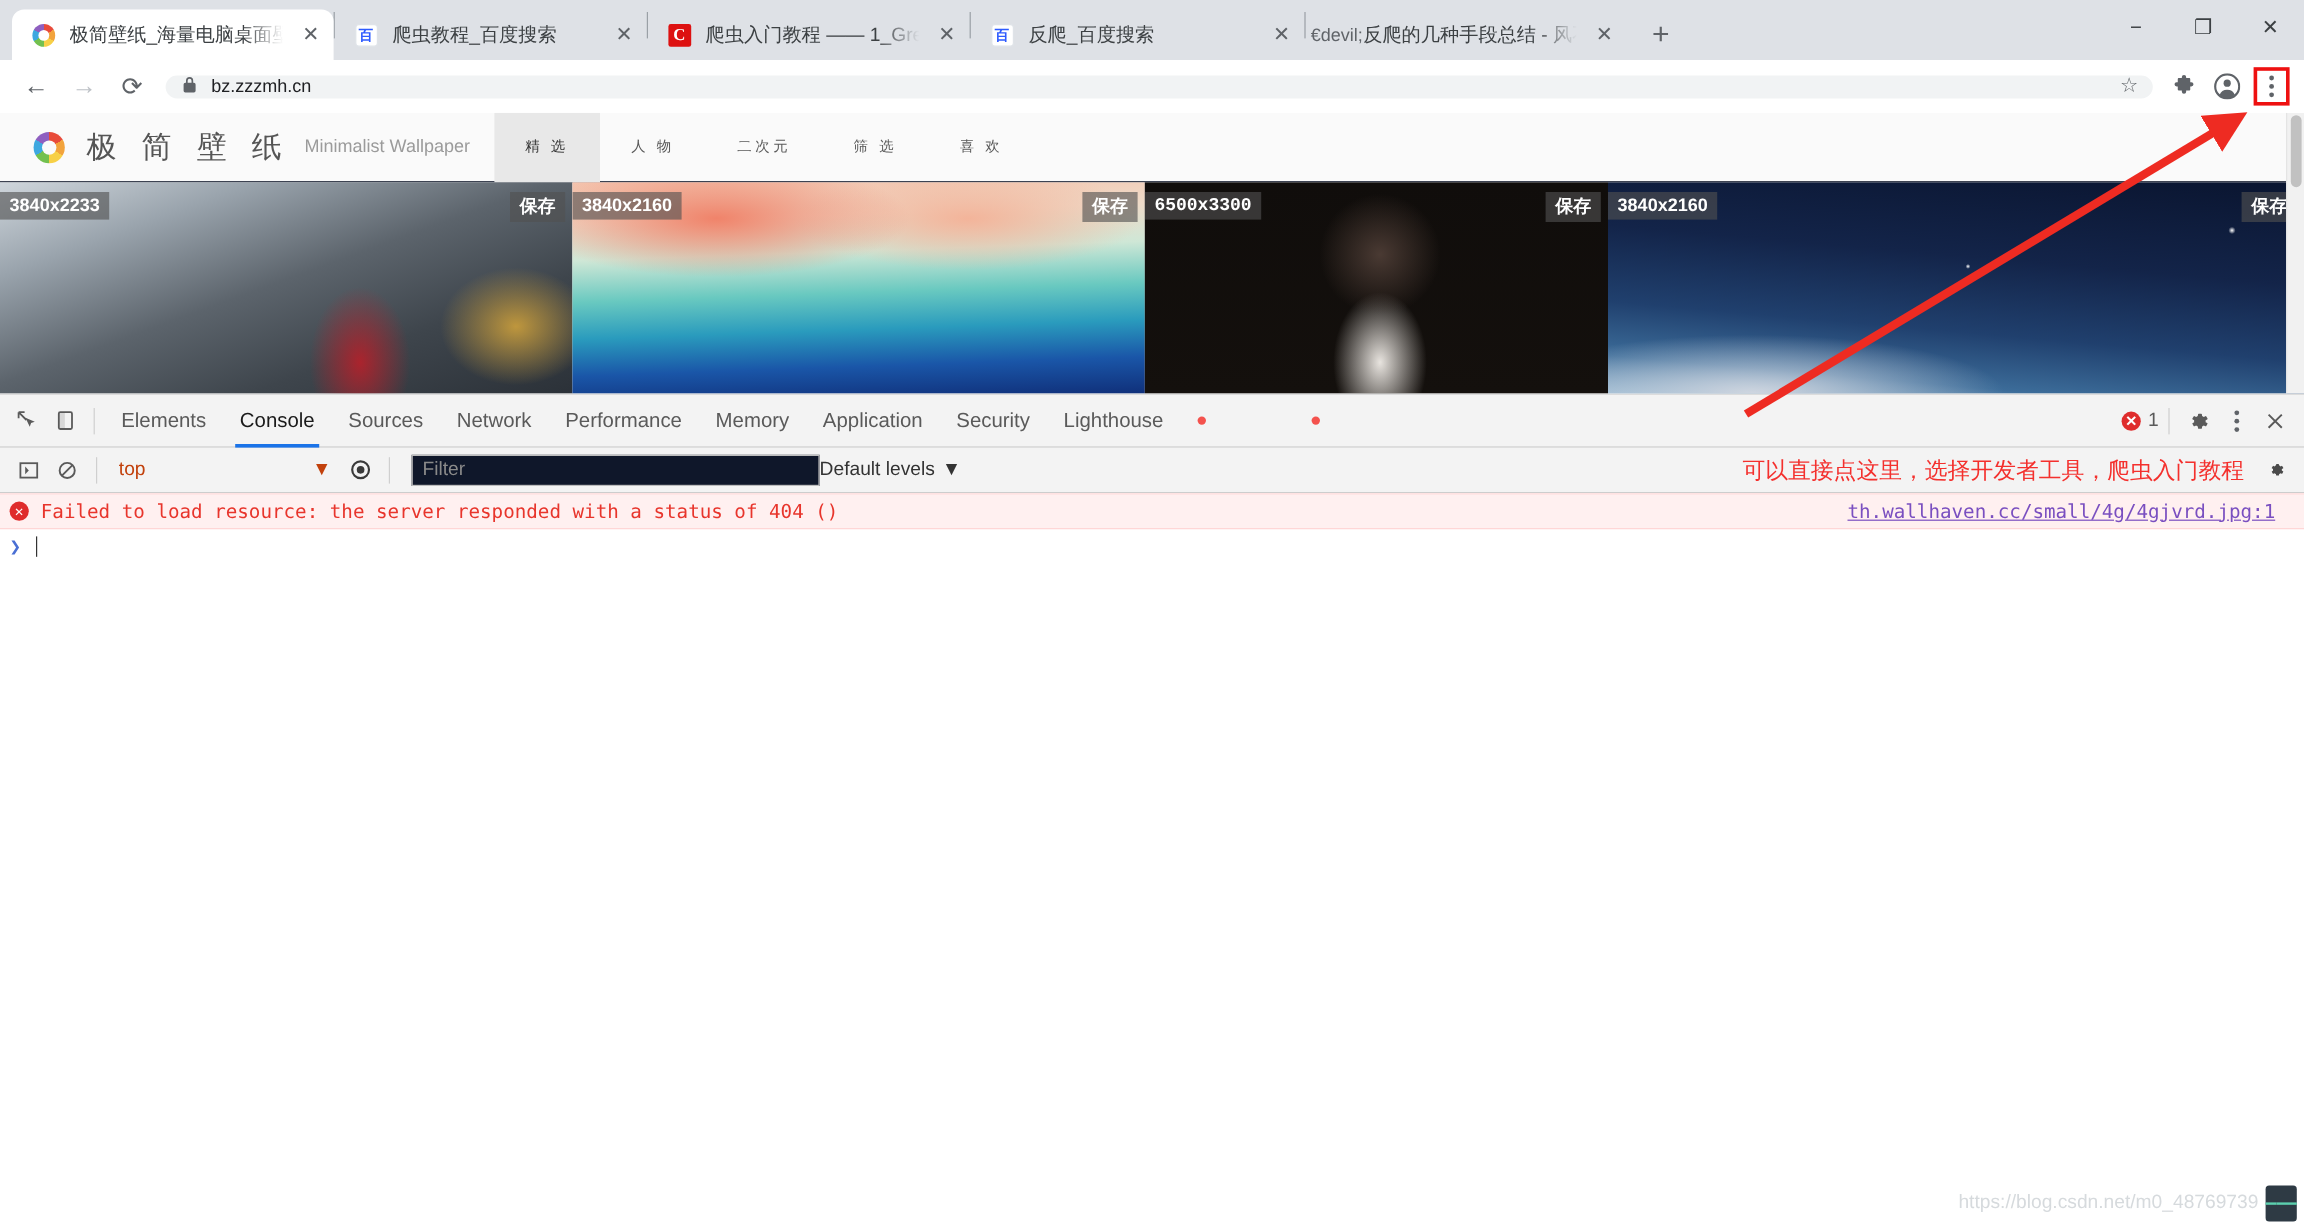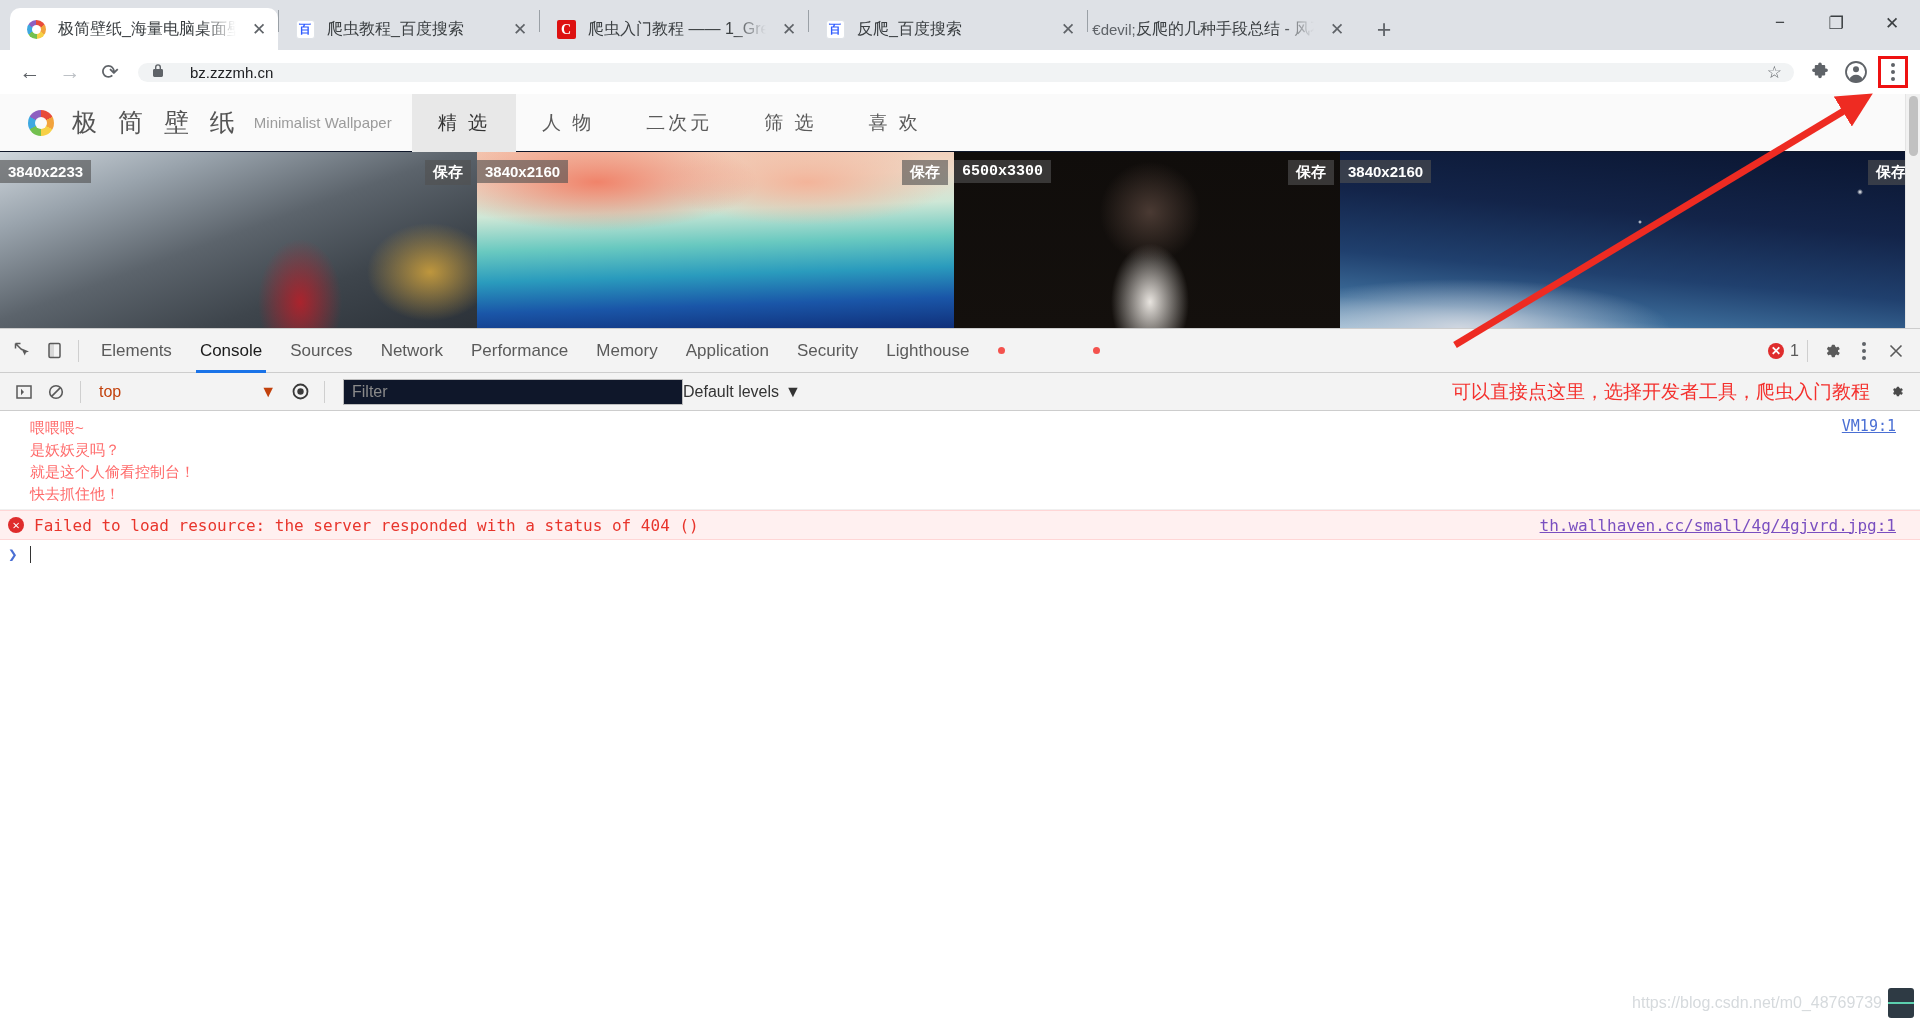--- a/index.html
+++ b/index.html
@@ -108,21 +108,20 @@
   .nav-btn.disabled { color: #bdc1c6; }
   #omnibox {
     flex: 1 1 auto;
     height: 19px;
     background: #f1f3f4;
     border-radius: 16px;
     display: flex; align-items: center;
     padding: 0 14px;
     margin: 0 8px;
     position: relative;
-    gap: 14px;
   }
   #omnibox .lock { font-size: 13px; color: #5f6368; margin-right: 12px; }
   #omnibox .url { font-size: 15px; color: #202124; }
   #omnibox .star { position: absolute; right: 12px; font-size: 17px; color: #5f6368; }
   .omni-action {
     width: 36px; height: 36px;
     display: flex; align-items: center; justify-content: center;
     color: #5f6368; font-size: 18px;
   }
   #menu-btn {
@@ -147,21 +146,21 @@
   .logo-mark { width: 26px; height: 26px; border-radius: 50%;
     background: conic-gradient(#e84b3a 0deg 60deg, #f2a33c 60deg 120deg, #f7d046 120deg 180deg,
                                #73c04f 180deg 240deg, #3ea8e0 240deg 300deg, #8e5fc0 300deg 360deg);
     position: relative; margin-right: 18px; }
   .logo-mark::after { content:""; position:absolute; left:7px; top:7px; width:12px; height:12px;
     border-radius:50%; background:#fafafa; }
   #site-title { font-size: 25px; color: #555; letter-spacing: 7px; font-weight: 500; }
   #site-subtitle { font-size: 15px; color: #9b9b9b; margin-left: 12px; }
   #site-menu { display: flex; align-items: center; margin-left: 20px; height: 58px; }
   .site-menu-item {
-    font-size: 19px; color: #5a5a5a;
+    font-size: 12px; color: #5a5a5a;
     padding: 0 26px; height: 58px;
     display: flex; align-items: center;
     letter-spacing: 3px;
   }
   .site-menu-item.active { background: #e8e8e8; color: #333; }
   #site-menu-right { margin-left: auto; display: flex; align-items: center; padding-right: 20px; }
   #site-menu-right .site-menu-item { padding: 0 24px; }
 
   #thumbs { display: flex; height: 176px; width: 1920px; }
   .thumb { position: relative; height: 176px; overflow: hidden; }
@@ -603,27 +602,20 @@
     <div class="dt-icon-btn">
       <svg width="17" height="17" viewBox="0 0 20 20">
           <path fill="#4a4a4a" d="M10 7.2A2.8 2.8 0 1 0 10 12.8 2.8 2.8 0 0 0 10 7.2zm0 4.2a1.4 1.4 0 1 1 0-2.8 1.4 1.4 0 0 1 0 2.8z"></path>
           <path fill="#4a4a4a" d="M17 11.3 15.9 10.8a6 6 0 0 0 0-1.6l1.1-.5a.5.5 0 0 0 .3-.7l-.9-1.6a.5.5 0 0 0-.7-.2l-1.1.5a5.8 5.8 0 0 0-1.3-.8l-.2-1.2a.5.5 0 0 0-.5-.4h-1.8a.5.5 0 0 0-.5.4l-.2 1.2a5.8 5.8 0 0 0-1.3.8l-1.1-.5a.5.5 0 0 0-.7.2l-.9 1.6a.5.5 0 0 0 .3.7l1.1.5a6 6 0 0 0 0 1.6l-1.1.5a.5.5 0 0 0-.3.7l.9 1.6c.1.2.4.3.7.2l1.1-.5c.4.3.8.6 1.3.8l.2 1.2c0 .2.2.4.5.4h1.8c.3 0 .5-.2.5-.4l.2-1.2c.5-.2.9-.5 1.3-.8l1.1.5c.3.1.6 0 .7-.2l.9-1.6a.5.5 0 0 0-.3-.7z"></path>
         </svg>
     </div>
   </div>
 
   <div id="console-body">
 
-    <div class="console-group">
-      <div class="console-line">喂喂喂~</div>
-      <div class="console-line">是妖妖灵吗？</div>
-      <div class="console-line">就是这个人偷看控制台！</div>
-      <div class="console-line">快去抓住他！</div>
-      <a class="src-link" href="#">VM19:1</a>
-    </div>
 
     <div class="console-error-row">
       <span class="err-circle">✕</span>
       <span class="msg">Failed to load resource: the server responded with a status of 404 ()</span>
       <a class="err-src" href="#">th.wallhaven.cc/small/4g/4gjvrd.jpg:1</a>
     </div>
 
     <div id="console-prompt">
       <span class="chev">❯</span>
       <span class="caret"></span>

